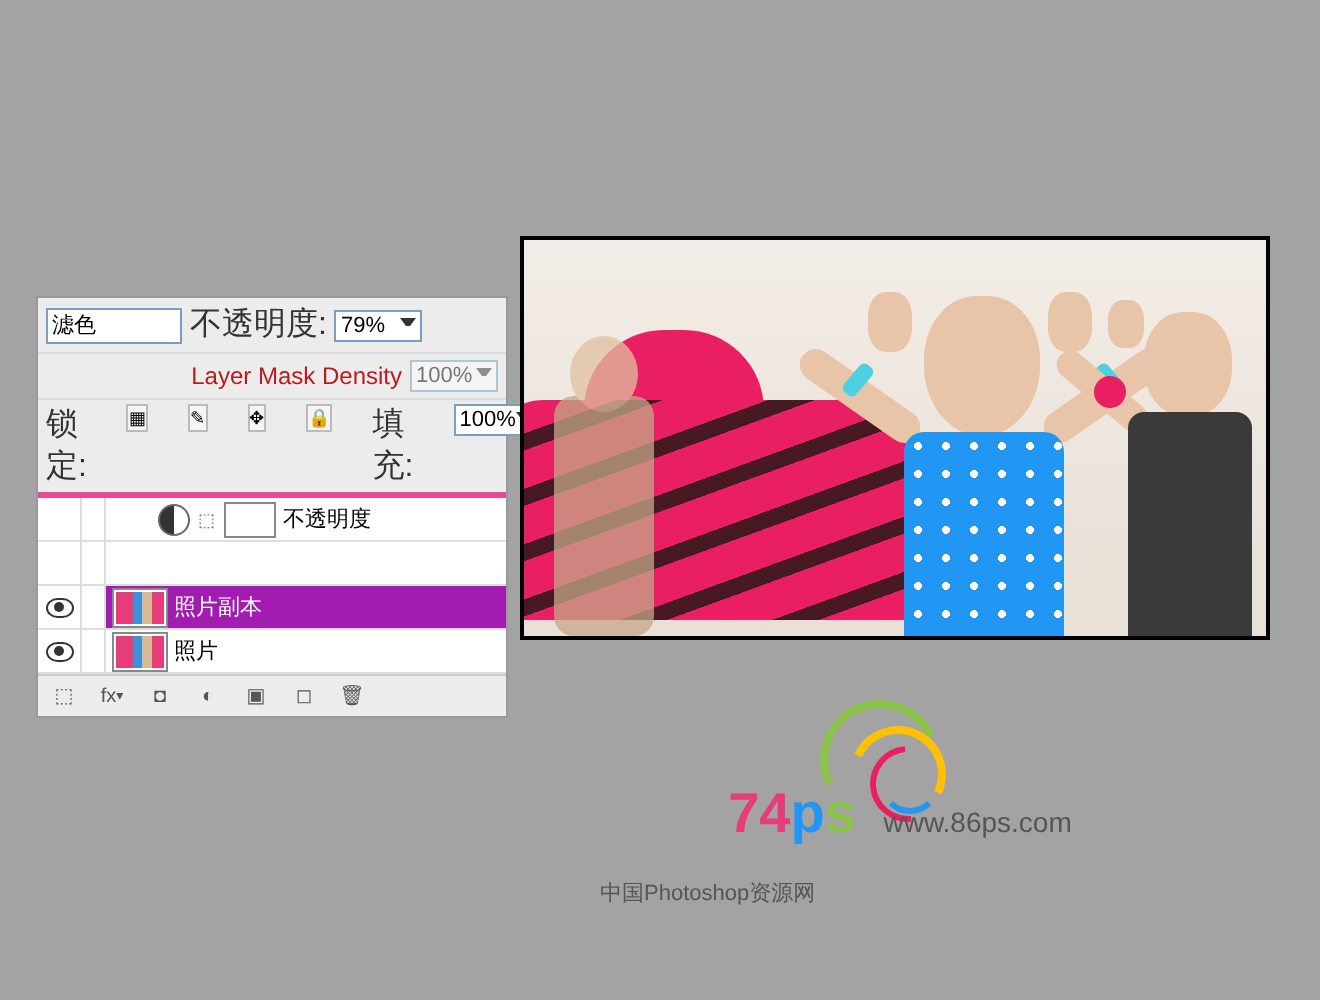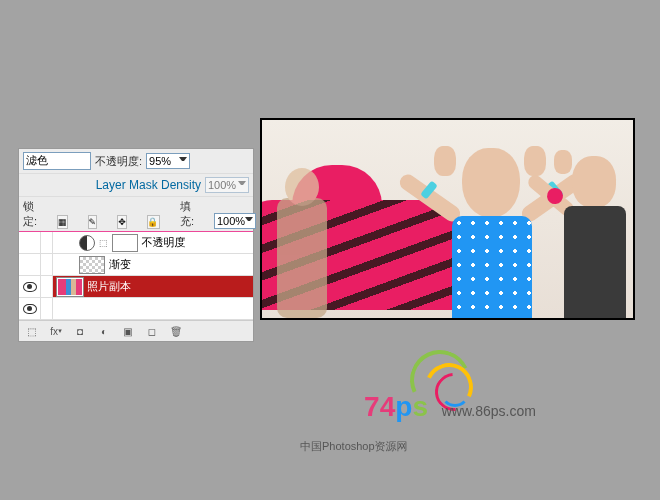--- a/index.html
+++ b/index.html
@@ -32,22 +32,22 @@
 
 .blend-select {
   width: 68px;
   height: 18px;
   border: 1px solid #7b9ebd;
   background: #fff;
   font-size: 11px;
   padding: 0 2px;
 }
 
-.label { color: #333; font-size: 11px; }
-.label-dim { color: #0369a1; }
+.label { color: #333; font-size: 16px; }
+.label-dim { color: #b91c1c; }
 
 .opacity-input {
   width: 44px;
   height: 16px;
   border: 1px solid #7b9ebd;
   background: #fff;
   font-size: 11px;
   text-align: left;
   padding: 0 2px;
   display: flex;
@@ -62,23 +62,23 @@
 .opacity-input .chev::after {
   content: "";
   display: block;
   border-left: 3px solid transparent;
   border-right: 3px solid transparent;
   border-top: 4px solid #333;
 }
 
 .lock-row {
   display: flex;
-  align-items: flex-end;
+  align-items: flex-start;
   padding: 2px 4px;
-  border-bottom: 1px solid #ec4899;
+  border-bottom: 3px solid #ec4899;
   gap: 20px;
 }
 
 .lock-icon {
   width: 14px;
   height: 14px;
   border: 1px solid #bbb;
   background: #f5f5f5;
   display: flex;
   align-items: center;
@@ -136,21 +136,21 @@
 .layer-main {
   flex: 1;
   display: flex;
   align-items: center;
   padding: 0 4px;
   gap: 4px;
   height: 100%;
 }
 
 .layer-main.selected {
-  background: #b91c1c;
+  background: #a21caf;
   color: #fff;
 }
 
 .indent { width: 18px; }
 
 .thumb {
   width: 26px;
   height: 18px;
   border: 1px solid #888;
   background: #fff;
@@ -463,21 +463,21 @@
 <body>
 
 <div class="layers-panel">
 
   <div class="panel-row">
     <div class="blend-select">
       <span>滤色</span>
     </div>
     <span class="label">不透明度:</span>
     <div class="opacity-input">
-      <span>95%</span>
+      <span>79%</span>
       <span class="chev"></span>
     </div>
   </div>
 
   <div class="panel-row">
     <span class="label-dim" style="margin-left:auto">Layer Mask Density</span>
     <div class="opacity-input" style="opacity:.5">
       <span>100%</span>
       <span class="chev"></span>
     </div>
@@ -506,43 +506,42 @@
         <div class="adj-icon"></div>
         <span class="link-icon">⬚</span>
         <div class="thumb"></div>
         <span class="layer-name">不透明度</span>
       </div>
     </div>
 
     <div class="layer-row">
       <div class="vis-col"></div>
       <div class="link-col"></div>
-      <div class="layer-main">
-        <div class="indent"></div>
-        <div class="thumb thumb-checker"></div>
-        <span class="layer-name">渐变</span>
-      </div>
     </div>
 
     <div class="layer-row">
       <div class="vis-col">
         <div class="eye-icon"></div>
       </div>
       <div class="link-col"></div>
       <div class="layer-main selected">
         <div class="thumb thumb-photo"></div>
         <span class="layer-name">照片副本</span>
       </div>
     </div>
 
     <div class="layer-row">
       <div class="vis-col">
         <div class="eye-icon"></div>
       </div>
       <div class="link-col"></div>
+      <div class="layer-main">
+        <div class="thumb thumb-photo"></div>
+        <span class="layer-name">照片</span>
+      </div>
     </div>
 
   </div>
 
   <div class="bottom-bar">
     <div class="bar-icon">⬚</div>
     <div class="bar-icon">fx<sub style="font-size:7px">▾</sub></div>
     <div class="bar-icon">◘</div>
     <div class="bar-icon">◐</div>
     <div class="bar-icon">▣</div>

